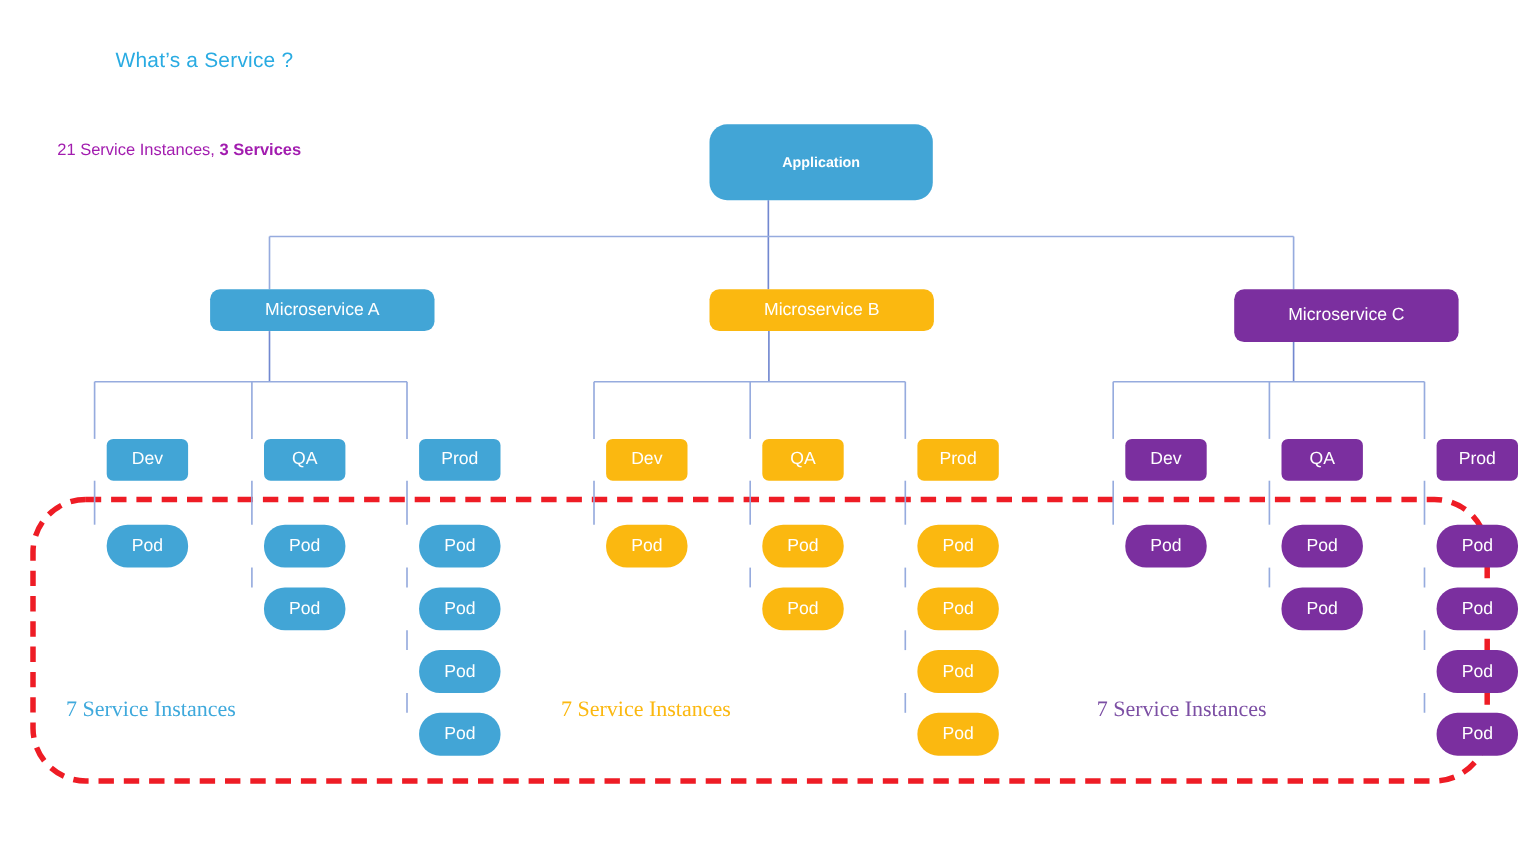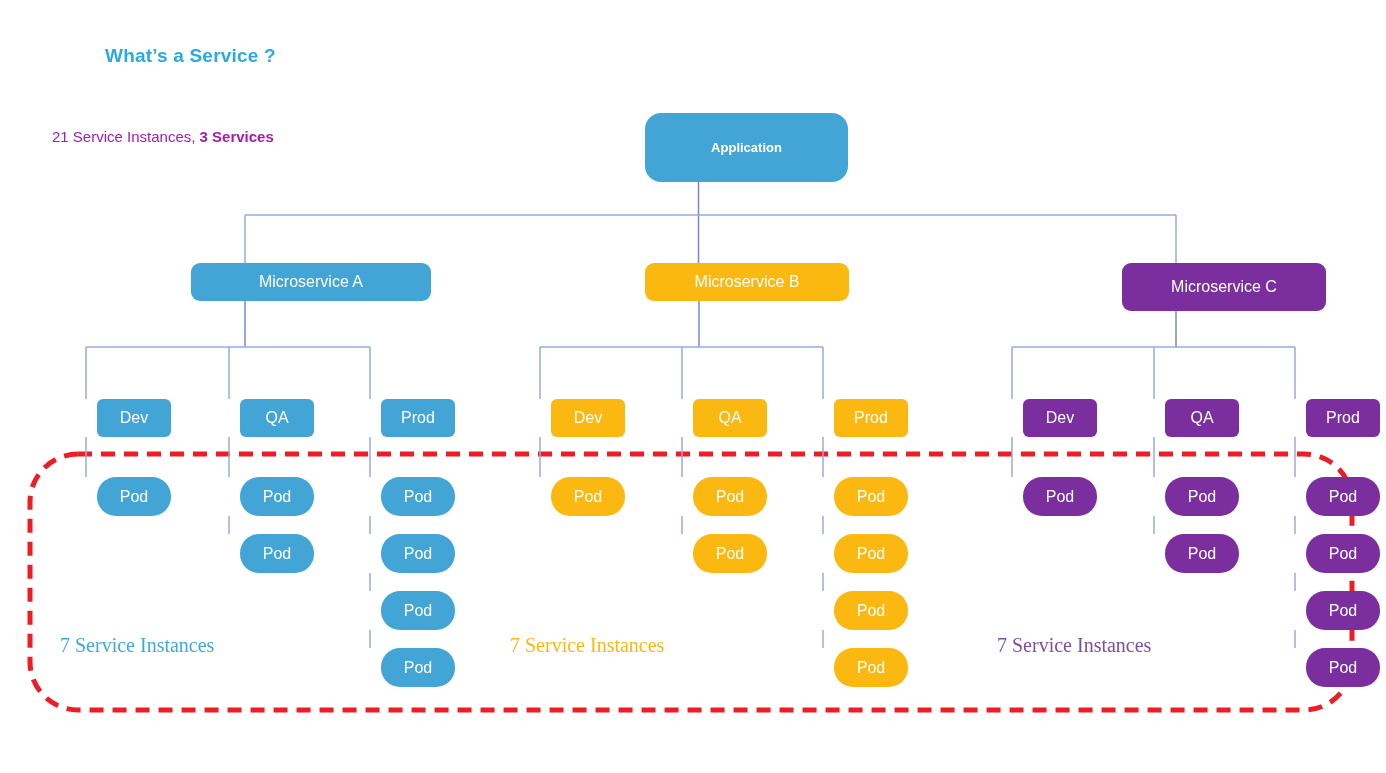--- a/index.html
+++ b/index.html
@@ -14,21 +14,21 @@
     height: 773px;
     background: #ffffff;
     overflow: hidden;
   }
   #page-title {
     position: absolute;
     left: 105px;
     top: 45px;
     margin: 0;
     font-size: 19px;
-    font-weight: bold;
+    font-weight: normal;
     letter-spacing: 0.2px;
   }
   #summary-line {
     position: absolute;
     left: 52px;
     top: 128px;
     margin: 0;
     font-size: 15px;
   }
   #summary-line b { font-weight: bold; }
@@ -116,21 +116,21 @@
       <line x1="1154" y1="516" x2="1154" y2="534" stroke="#96ABDE" stroke-width="1.5"></line>
       <line x1="1295" y1="347" x2="1295" y2="399" stroke="#96ABDE" stroke-width="1.5"></line>
       <line x1="1295" y1="437" x2="1295" y2="477" stroke="#96ABDE" stroke-width="1.5"></line>
       <line x1="1295" y1="516" x2="1295" y2="534" stroke="#96ABDE" stroke-width="1.5"></line>
       <line x1="1295" y1="573" x2="1295" y2="591" stroke="#96ABDE" stroke-width="1.5"></line>
       <line x1="1295" y1="630" x2="1295" y2="648" stroke="#96ABDE" stroke-width="1.5"></line>
     </svg>
 
   <div id="nodes">
       <div class="node app" style="left: 597px; top: 113px; width: 203px; height: 69px; background: rgb(66, 165, 214);">Application</div>
-      <div class="node service" style="left: 143px; top: 263px; width: 240px; height: 38px; background: rgb(66, 165, 214);">Microservice A</div>
+      <div class="node service" style="left: 143px; top: 263px; width: 204px; height: 38px; background: rgb(66, 165, 214);">Microservice A</div>
       <div class="node env" style="left: 49px; top: 399px; width: 74px; height: 38px; background: rgb(66, 165, 214);">Dev</div>
       <div class="node pod" style="left: 49px; top: 477px; width: 74px; height: 39px; background: rgb(66, 165, 214);">Pod</div>
       <div class="node env" style="left: 192px; top: 399px; width: 74px; height: 38px; background: rgb(66, 165, 214);">QA</div>
       <div class="node pod" style="left: 192px; top: 477px; width: 74px; height: 39px; background: rgb(66, 165, 214);">Pod</div>
       <div class="node pod" style="left: 192px; top: 534px; width: 74px; height: 39px; background: rgb(66, 165, 214);">Pod</div>
       <div class="node env" style="left: 333px; top: 399px; width: 74px; height: 38px; background: rgb(66, 165, 214);">Prod</div>
       <div class="node pod" style="left: 333px; top: 477px; width: 74px; height: 39px; background: rgb(66, 165, 214);">Pod</div>
       <div class="node pod" style="left: 333px; top: 534px; width: 74px; height: 39px; background: rgb(66, 165, 214);">Pod</div>
       <div class="node pod" style="left: 333px; top: 591px; width: 74px; height: 39px; background: rgb(66, 165, 214);">Pod</div>
       <div class="node pod" style="left: 333px; top: 648px; width: 74px; height: 39px; background: rgb(66, 165, 214);">Pod</div>

